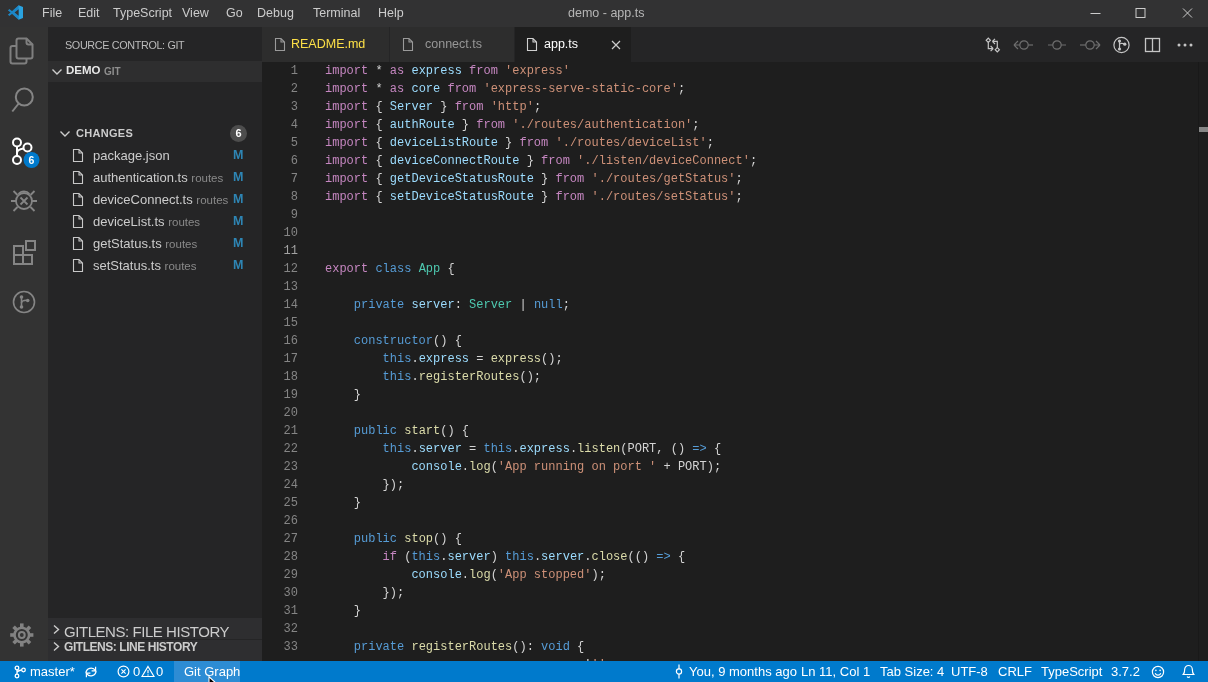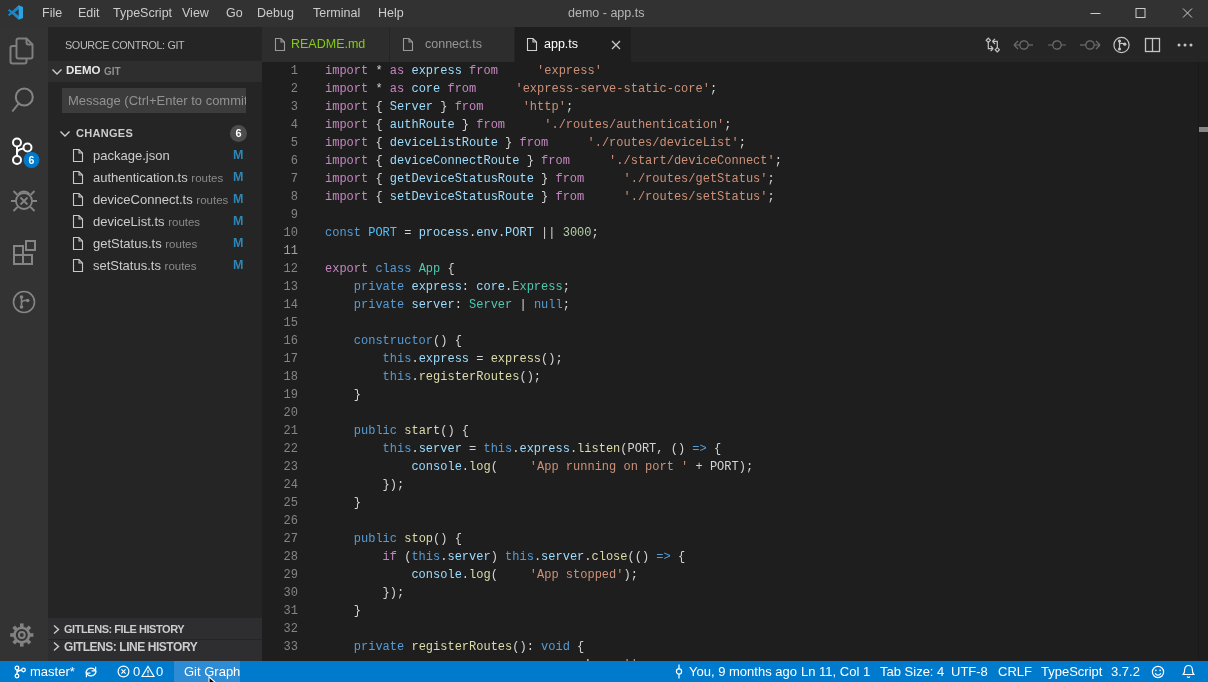--- a/index.html
+++ b/index.html
@@ -23,21 +23,21 @@
   .fdesc { color:#8a8a8a; font-size:11.5px;text-align:right; }
   .mbadge { color:#2e86b5; font-size:12.5px; font-weight:700; }
   
   .tab { position:absolute; top:27px; height:35px; }
   .tabtxt { font-size:12.5px; line-height:35px; }
   
   .ln, .cl { position:absolute; height:18px; line-height:18px;
     font-family:"Liberation Mono", monospace; font-size:12px; white-space:pre; }
   .ln { left:0; width:36px; text-align:right; color:#858585; }
   .cl { left:63px; }
-  .k { color:#569cd6; } .c { color:#c586c0; } .s { color:#ce9178;padding-left:32px; }
+  .k { color:#569cd6; } .c { color:#c586c0; } .s { color:#ce9178; }
   .n { color:#b5cea8; } .t { color:#4ec9b0; } .f { color:#dcdcaa; }
   .v { color:#9cdcfe; } .p { color:#d4d4d4; } .cv { color:#4fc1ff; }
 </style>
 </head>
 <body>
 <div id="stage">
   <div class="abs" id="titlebar"></div>
   <div class="abs" id="activitybar"></div>
   <div class="abs" id="sidebar"></div>
   <div class="abs" id="tabbar"></div>
@@ -73,26 +73,24 @@
     <div class="ln" style="top:504px">29</div>
     <div class="ln" style="top:522px">30</div>
     <div class="ln" style="top:540px">31</div>
     <div class="ln" style="top:558px">32</div>
     <div class="ln" style="top:576px">33</div>
     <div class="cl" style="top:0"><span class="c">import</span><span class="p"> * </span><span class="c">as</span><span class="v"> express </span><span class="c">from</span><span class="s"> 'express'</span></div>
     <div class="cl" style="top:18px"><span class="c">import</span><span class="p"> * </span><span class="c">as</span><span class="v"> core </span><span class="c">from</span><span class="s"> 'express-serve-static-core'</span><span class="p">;</span></div>
     <div class="cl" style="top:36px"><span class="c">import</span><span class="p"> { </span><span class="v">Server</span><span class="p"> } </span><span class="c">from</span><span class="s"> 'http'</span><span class="p">;</span></div>
     <div class="cl" style="top:54px"><span class="c">import</span><span class="p"> { </span><span class="v">authRoute</span><span class="p"> } </span><span class="c">from</span><span class="s"> './routes/authentication'</span><span class="p">;</span></div>
     <div class="cl" style="top:72px"><span class="c">import</span><span class="p"> { </span><span class="v">deviceListRoute</span><span class="p"> } </span><span class="c">from</span><span class="s"> './routes/deviceList'</span><span class="p">;</span></div>
-    <div class="cl" style="top:90px"><span class="c">import</span><span class="p"> { </span><span class="v">deviceConnectRoute</span><span class="p"> } </span><span class="c">from</span><span class="s"> './start/deviceConnect'</span><span class="p">;</span></div>
+    <div class="cl" style="top:90px"><span class="c">import</span><span class="p"> { </span><span class="v">deviceConnectRoute</span><span class="p"> } </span><span class="c">from</span><span class="s"> './listen/deviceConnect'</span><span class="p">;</span></div>
     <div class="cl" style="top:108px"><span class="c">import</span><span class="p"> { </span><span class="v">getDeviceStatusRoute</span><span class="p"> } </span><span class="c">from</span><span class="s"> './routes/getStatus'</span><span class="p">;</span></div>
     <div class="cl" style="top:126px"><span class="c">import</span><span class="p"> { </span><span class="v">setDeviceStatusRoute</span><span class="p"> } </span><span class="c">from</span><span class="s"> './routes/setStatus'</span><span class="p">;</span></div>
-    <div class="cl" style="top:162px"><span class="k">const</span><span class="cv"> PORT</span><span class="p"> = </span><span class="v">process</span><span class="p">.</span><span class="v">env</span><span class="p">.</span><span class="v">PORT</span><span class="p"> || </span><span class="n">3000</span><span class="p">;</span></div>
     <div class="cl" style="top:198px"><span class="c">export</span><span class="k"> class</span><span class="t"> App</span><span class="p"> {</span></div>
-    <div class="cl" style="top:216px">    <span class="k">private</span><span class="v"> express</span><span class="p">: </span><span class="v">core</span><span class="p">.</span><span class="t">Express</span><span class="p">;</span></div>
     <div class="cl" style="top:234px">    <span class="k">private</span><span class="v"> server</span><span class="p">: </span><span class="t">Server</span><span class="p"> | </span><span class="k">null</span><span class="p">;</span></div>
     <div class="cl" style="top:270px">    <span class="k">constructor</span><span class="p">() {</span></div>
     <div class="cl" style="top:288px">        <span class="k">this</span><span class="p">.</span><span class="v">express</span><span class="p"> = </span><span class="f">express</span><span class="p">();</span></div>
     <div class="cl" style="top:306px">        <span class="k">this</span><span class="p">.</span><span class="f">registerRoutes</span><span class="p">();</span></div>
     <div class="cl" style="top:324px">    <span class="p">}</span></div>
     <div class="cl" style="top:360px">    <span class="k">public</span><span class="f"> start</span><span class="p">() {</span></div>
     <div class="cl" style="top:378px">        <span class="k">this</span><span class="p">.</span><span class="v">server</span><span class="p"> = </span><span class="k">this</span><span class="p">.</span><span class="v">express</span><span class="p">.</span><span class="f">listen</span><span class="p">(PORT, () </span><span class="k">=&gt;</span><span class="p"> {</span></div>
     <div class="cl" style="top:396px">            <span class="v">console</span><span class="p">.</span><span class="f">log</span><span class="p">(</span><span class="s">'App running on port '</span><span class="p"> + PORT);</span></div>
     <div class="cl" style="top:414px">        <span class="p">});</span></div>
     <div class="cl" style="top:432px">    <span class="p">}</span></div>
@@ -226,21 +224,20 @@
     </g>
   </svg>
 
   <div class="abs sideheader" style="left:65px;top:39px">SOURCE CONTROL: GIT</div>
   <div class="abs" style="left:48px;top:61px;width:214px;height:21px;background:#2e2e2f"></div>
   <svg class="abs" style="left:51px;top:67px" width="12" height="10" viewBox="0 0 12 10">
     <path d="M1.5 2.5 L6 7 L10.5 2.5" stroke="#cccccc" stroke-width="1.4" fill="none"></path>
   </svg>
   <div class="abs" style="left:66px;top:64px;font-size:11.5px;font-weight:700;color:#e8e8e8">DEMO</div>
   <div class="abs" style="left:104px;top:66px;font-size:10px;font-weight:700;color:#8f8f8f">GIT</div>
-  <div class="abs" style="left:62px;top:88px;width:184px;height:25px;background:#3c3c3c;color:#929292;font-size:13px;line-height:25px;padding-left:6px;white-space:nowrap;overflow:hidden">Message (Ctrl+Enter to commit</div>
   <svg class="abs" style="left:59px;top:129px" width="12" height="10" viewBox="0 0 12 10">
     <path d="M1.5 2.5 L6 7 L10.5 2.5" stroke="#cccccc" stroke-width="1.4" fill="none"></path>
   </svg>
   <div class="abs" style="left:76px;top:127px;font-size:11px;font-weight:700;color:#cccccc;letter-spacing:0.3px">CHANGES</div>
   <div class="abs" style="left:230px;top:125px;width:17px;height:17px;border-radius:50%;background:#4d4d4d;color:#ffffff;font-size:11px;font-weight:700;text-align:center;line-height:17px">6</div>
 
   <svg class="abs" style="left:72px;top:148px" width="12" height="15" viewBox="0 0 12 15">
     <path d="M1.5 1.5 h5.5 l3.5 3.5 v8.5 h-9 z M7 1.5 v3.5 h3.5" stroke="#c8c8c8" stroke-width="1.1" fill="none"></path>
   </svg>
   <div class="abs fname" style="left:93px;top:148px">package.json</div>
@@ -269,31 +266,31 @@
     <path d="M1.5 1.5 h5.5 l3.5 3.5 v8.5 h-9 z M7 1.5 v3.5 h3.5" stroke="#c8c8c8" stroke-width="1.1" fill="none"></path>
   </svg>
   <div class="abs fname" style="left:93px;top:258px">setStatus.ts <span class="fdesc">routes</span></div>
   <div class="abs mbadge" style="left:233px;top:258px">M</div>
 
   <div class="abs" style="left:48px;top:618px;width:214px;height:21px;background:#2e2e30"></div>
   <div class="abs" style="left:48px;top:640px;width:214px;height:21px;background:#2e2e30"></div>
   <svg class="abs" style="left:51px;top:624px" width="10" height="11" viewBox="0 0 10 11">
     <path d="M3 1.5 L7.5 5.5 L3 9.5" stroke="#cccccc" stroke-width="1.4" fill="none"></path>
   </svg>
-  <div class="abs" style="left:64px;top:623px;font-size:11px;font-weight:700;color:#cccccc;letter-spacing:-0.45px">GITLENS: FILE HISTORY</div>
+  <div class="abs" style="left:64px;top:623px;font-size:15px;font-weight:400;color:#cccccc;letter-spacing:-0.45px">GITLENS: FILE HISTORY</div>
   <svg class="abs" style="left:51px;top:641px" width="10" height="11" viewBox="0 0 10 11">
     <path d="M3 1.5 L7.5 5.5 L3 9.5" stroke="#cccccc" stroke-width="1.4" fill="none"></path>
   </svg>
   <div class="abs" style="left:64px;top:640px;font-size:12px;font-weight:700;color:#cccccc;letter-spacing:-0.45px">GITLENS: LINE HISTORY</div>
 
   <div class="tab" style="left:262px;width:127px;background:#2d2d2d">
     <svg class="abs" style="left:12px;top:10px" width="12" height="15" viewBox="0 0 12 15">
       <path d="M1.5 1.5 h5.5 l3.5 3.5 v8.5 h-9 z M7 1.5 v3.5 h3.5" stroke="#9a9a9a" stroke-width="1.1" fill="none"></path>
     </svg>
-    <div class="abs tabtxt" style="left:29px;color:#84cc16">README.md</div>
+    <div class="abs tabtxt" style="left:29px;color:#fde047">README.md</div>
   </div>
   <div class="tab" style="left:390px;width:124px;background:#2d2d2d">
     <svg class="abs" style="left:12px;top:10px" width="12" height="15" viewBox="0 0 12 15">
       <path d="M1.5 1.5 h5.5 l3.5 3.5 v8.5 h-9 z M7 1.5 v3.5 h3.5" stroke="#9a9a9a" stroke-width="1.1" fill="none"></path>
     </svg>
     <div class="abs tabtxt" style="left:35px;color:#969696">connect.ts</div>
   </div>
   <div class="tab" style="left:515px;width:116px;background:#1e1e1e">
     <svg class="abs" style="left:11px;top:10px" width="12" height="15" viewBox="0 0 12 15">
       <path d="M1.5 1.5 h5.5 l3.5 3.5 v8.5 h-9 z M7 1.5 v3.5 h3.5" stroke="#d0d0d0" stroke-width="1.1" fill="none"></path>

